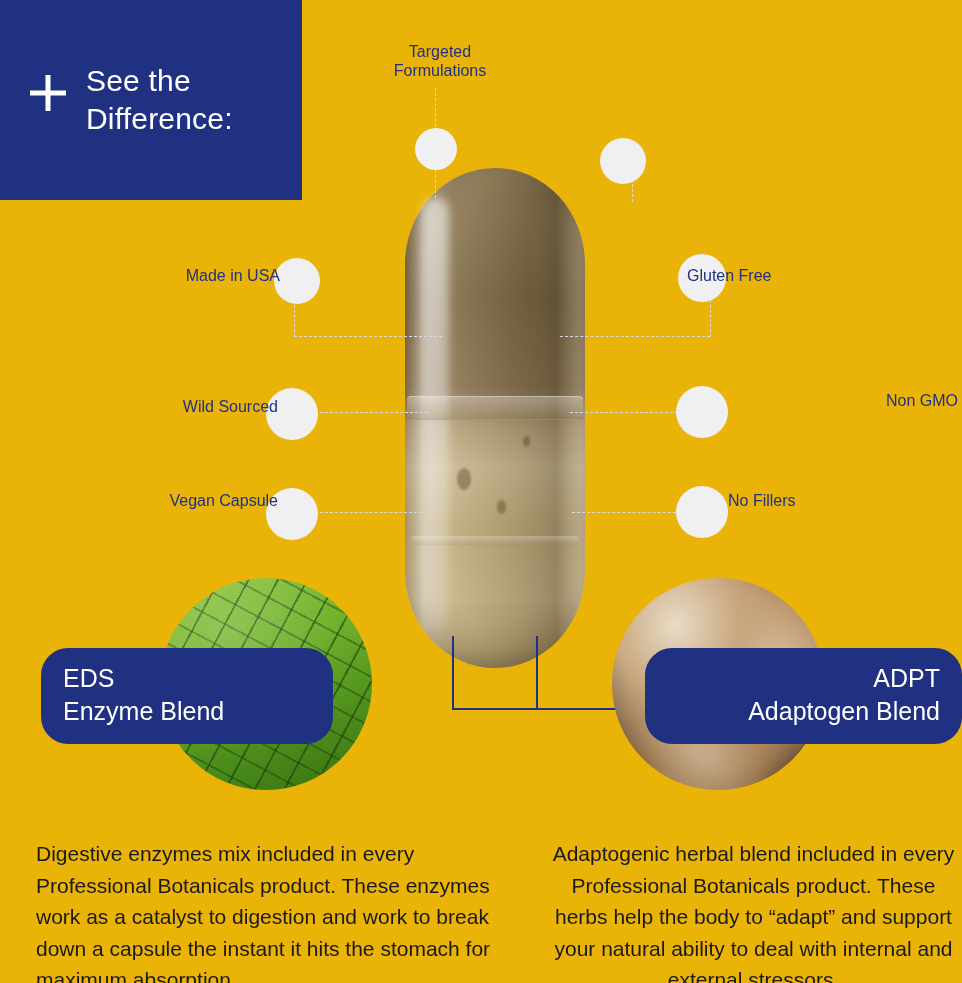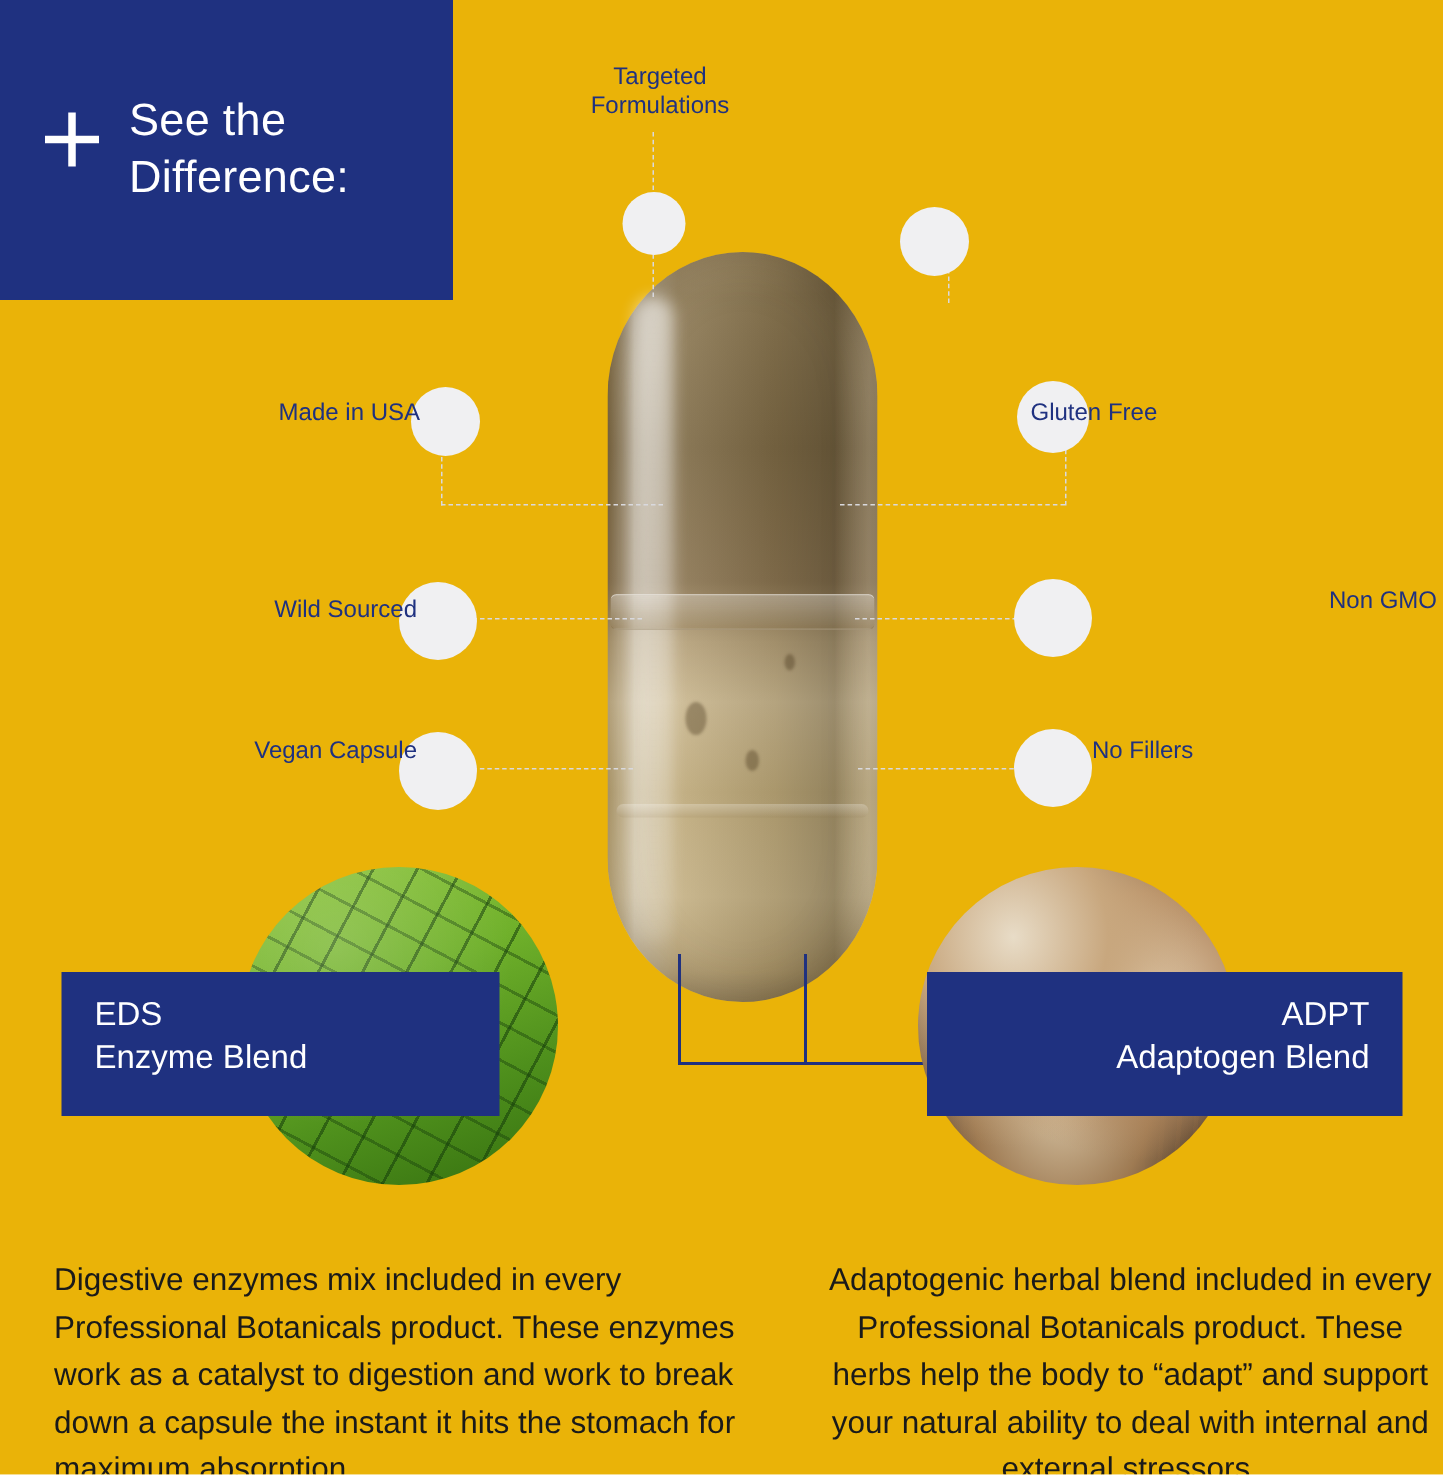--- a/index.html
+++ b/index.html
@@ -181,35 +181,36 @@
       radial-gradient(ellipse at 72% 38%, #e0cbae 0%, #b48a60 34%, rgba(0,0,0,0) 62%),
       radial-gradient(ellipse at 45% 72%, #d9c7a8 0%, #9e7a52 36%, rgba(0,0,0,0) 64%),
       repeating-linear-gradient(95deg, rgba(90,60,35,0.35) 0px, rgba(90,60,35,0.35) 3px, rgba(0,0,0,0) 3px, rgba(0,0,0,0) 11px),
       linear-gradient(150deg, #6d523a 0%, #4b382a 40%, #30241b 100%);
   }
 
   .blend-bar {
     position: absolute;
     background: #1f3180;
     color: #ffffff;
-    font-size: 22px;
+    font-size: 25px;
     line-height: 1.3;
     padding: 14px 22px;
     box-sizing: border-box;
     white-space: pre-line;
+    border-radius: 27px;
   }
   .blend-left {
     left: 41px;
     top: 648px;
     width: 292px;
     height: 96px;
     text-align: left;
   }
   .blend-right {
-    left: 618px;
+    left: 645px;
     top: 648px;
     width: 317px;
     height: 96px;
     text-align: right;
   }
 
   .blend-desc {
     position: absolute;
     color: #1a1a1a;
     font-size: 21px;

